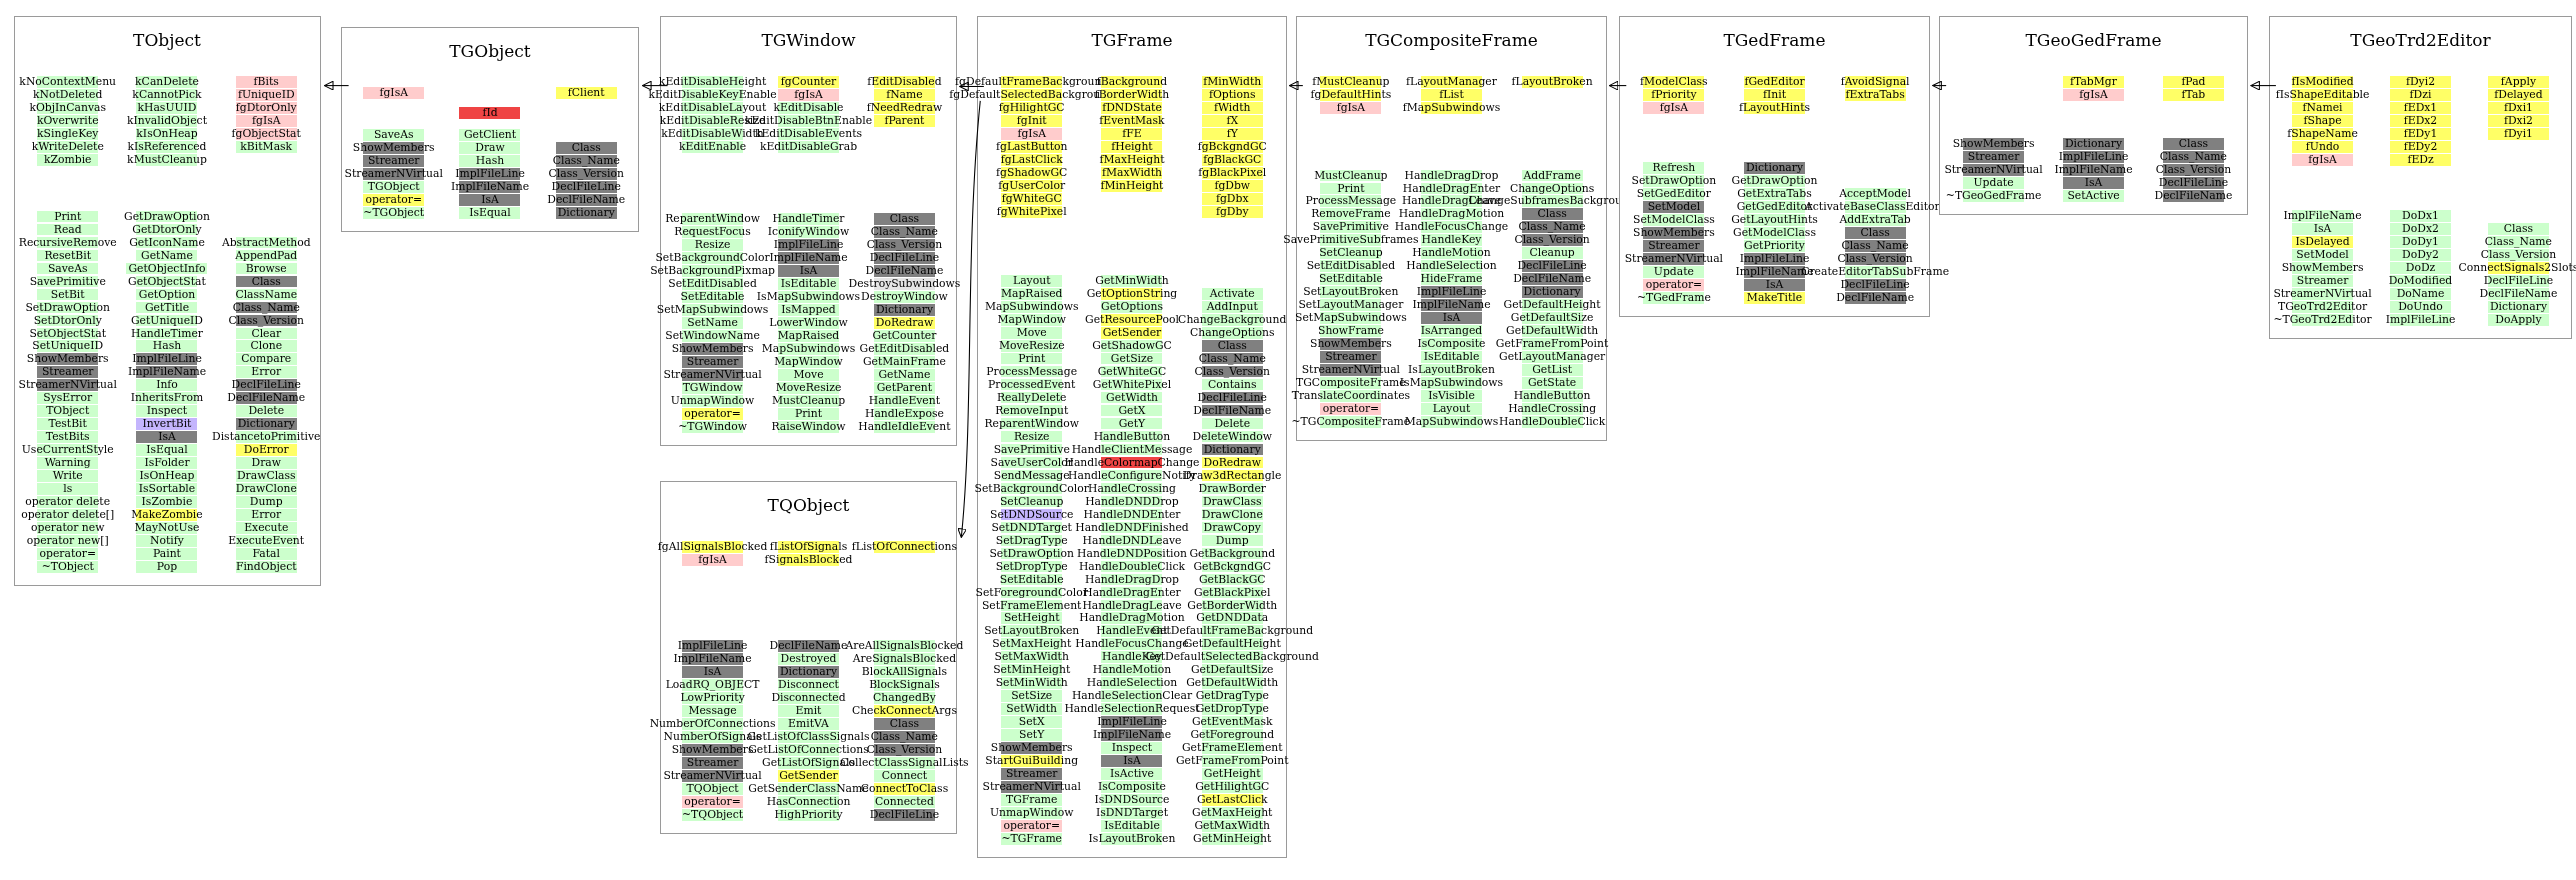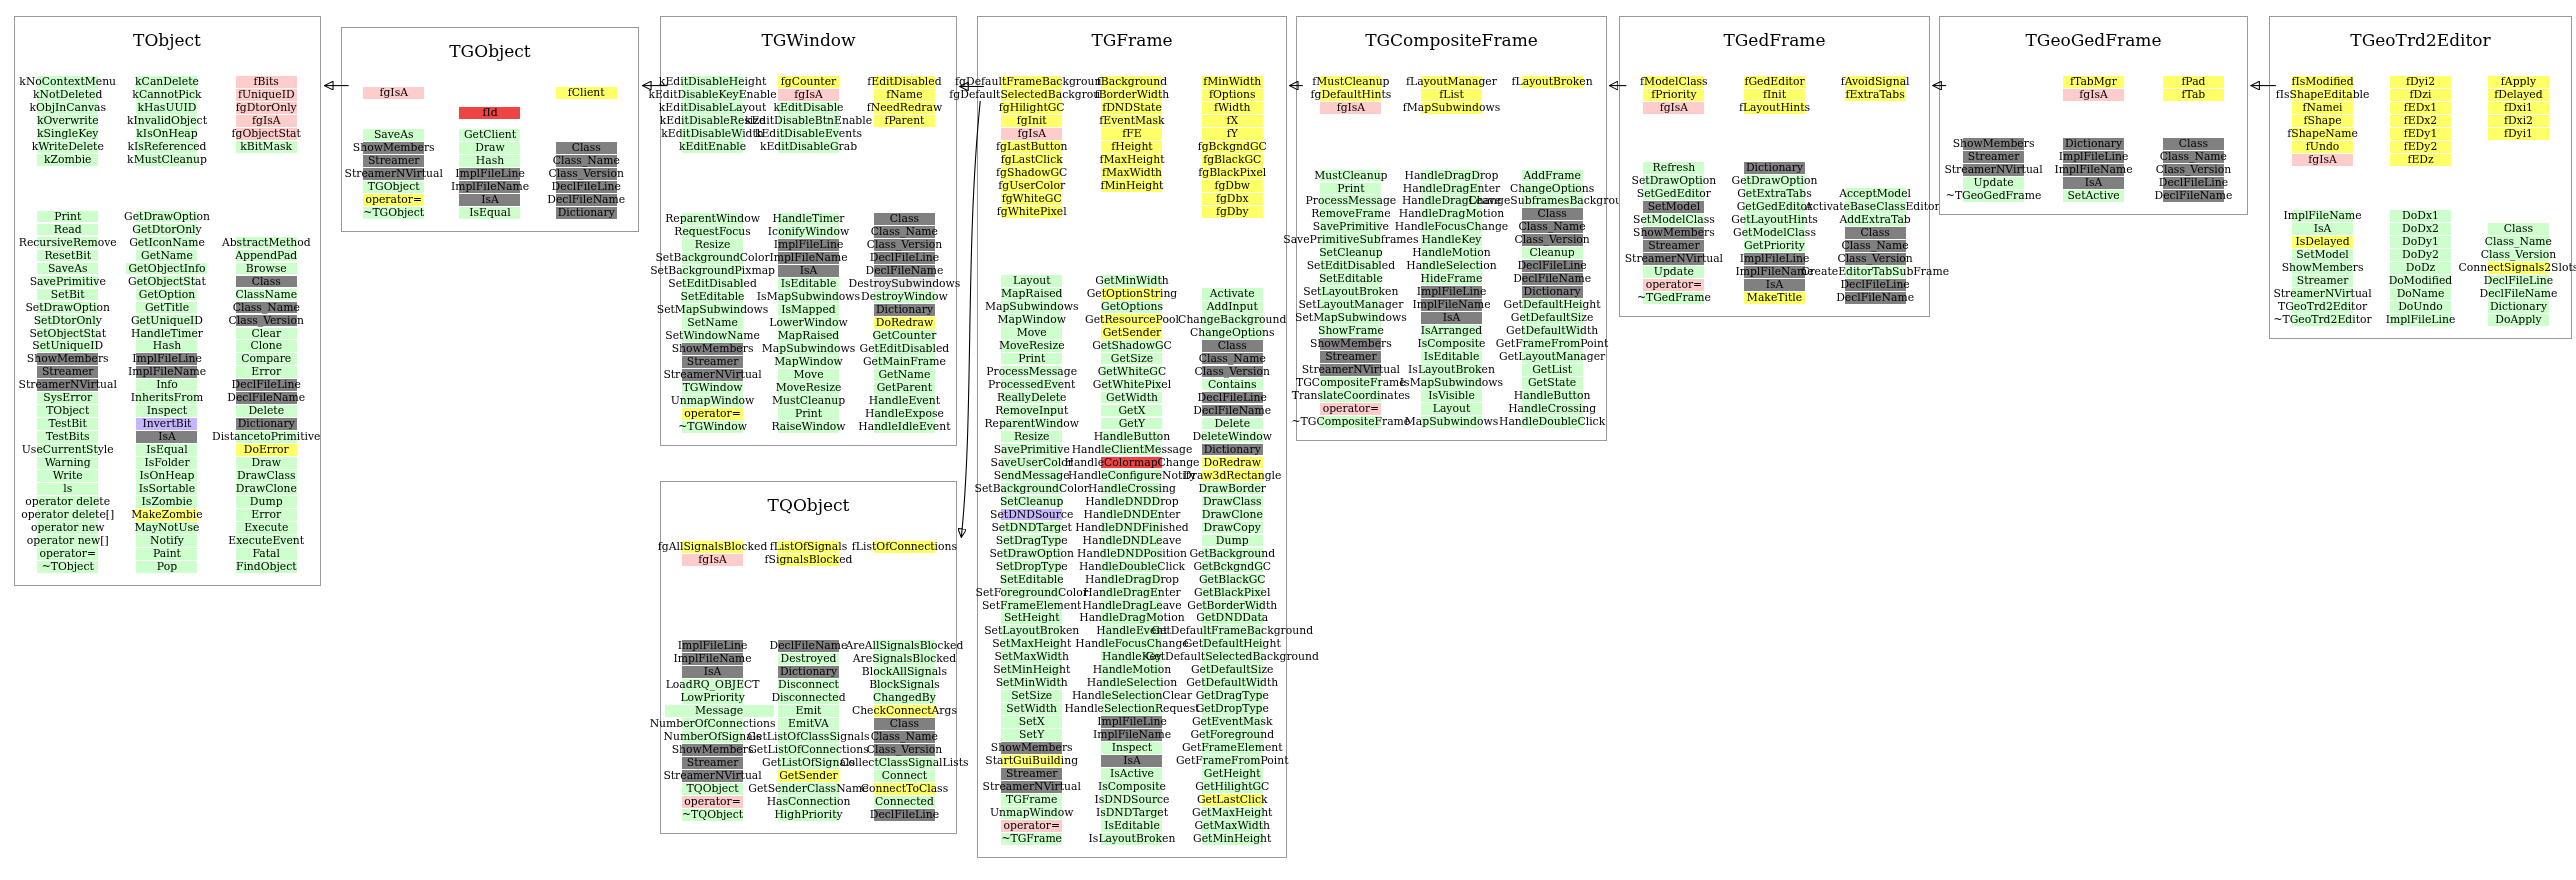--- a/index.html
+++ b/index.html
@@ -691,21 +691,21 @@
           </div>
           <div class="member" style="background: rgb(128, 128, 128);">
             <span>IsA</span>
           </div>
           <div class="member" style="background: rgb(204, 255, 204);">
             <span>LoadRQ_OBJECT</span>
           </div>
           <div class="member" style="background: rgb(204, 255, 204);">
             <span>LowPriority</span>
           </div>
-          <div class="member" style="background: rgb(204, 255, 204); padding-left: 48px;">
+          <div class="member" style="background: rgb(204, 255, 204);">
             <span>Message</span>
           </div>
           <div class="member" style="background: rgb(204, 255, 204);">
             <span>NumberOfConnections</span>
           </div>
           <div class="member" style="background: rgb(204, 255, 204);">
             <span>NumberOfSignals</span>
           </div>
           <div class="member" style="background: rgb(128, 128, 128);">
             <span>ShowMembers</span>

